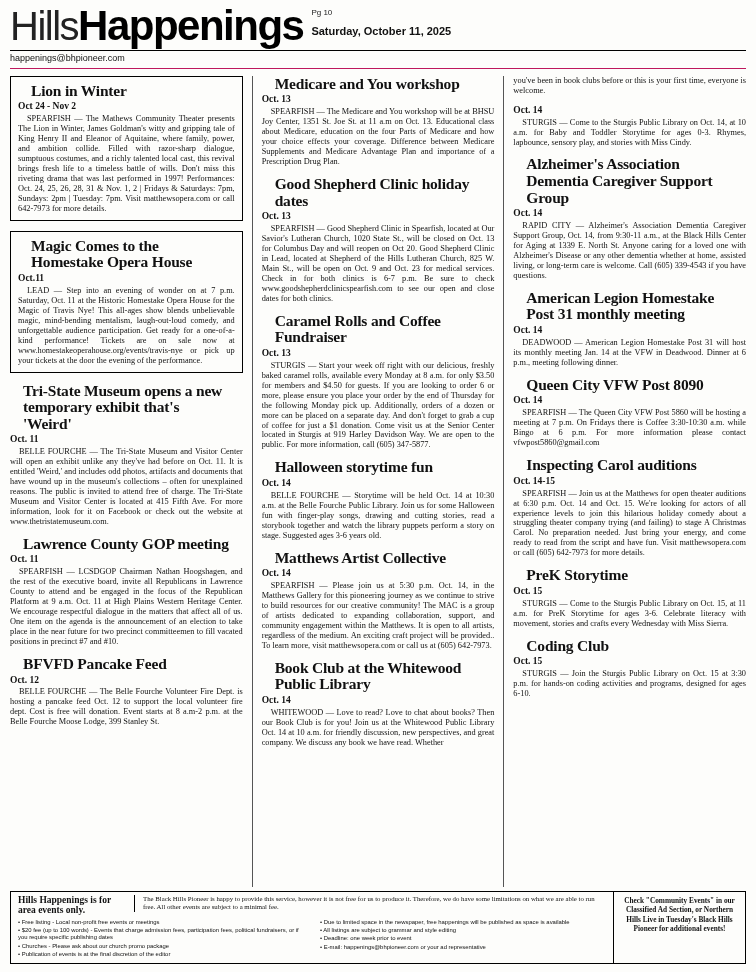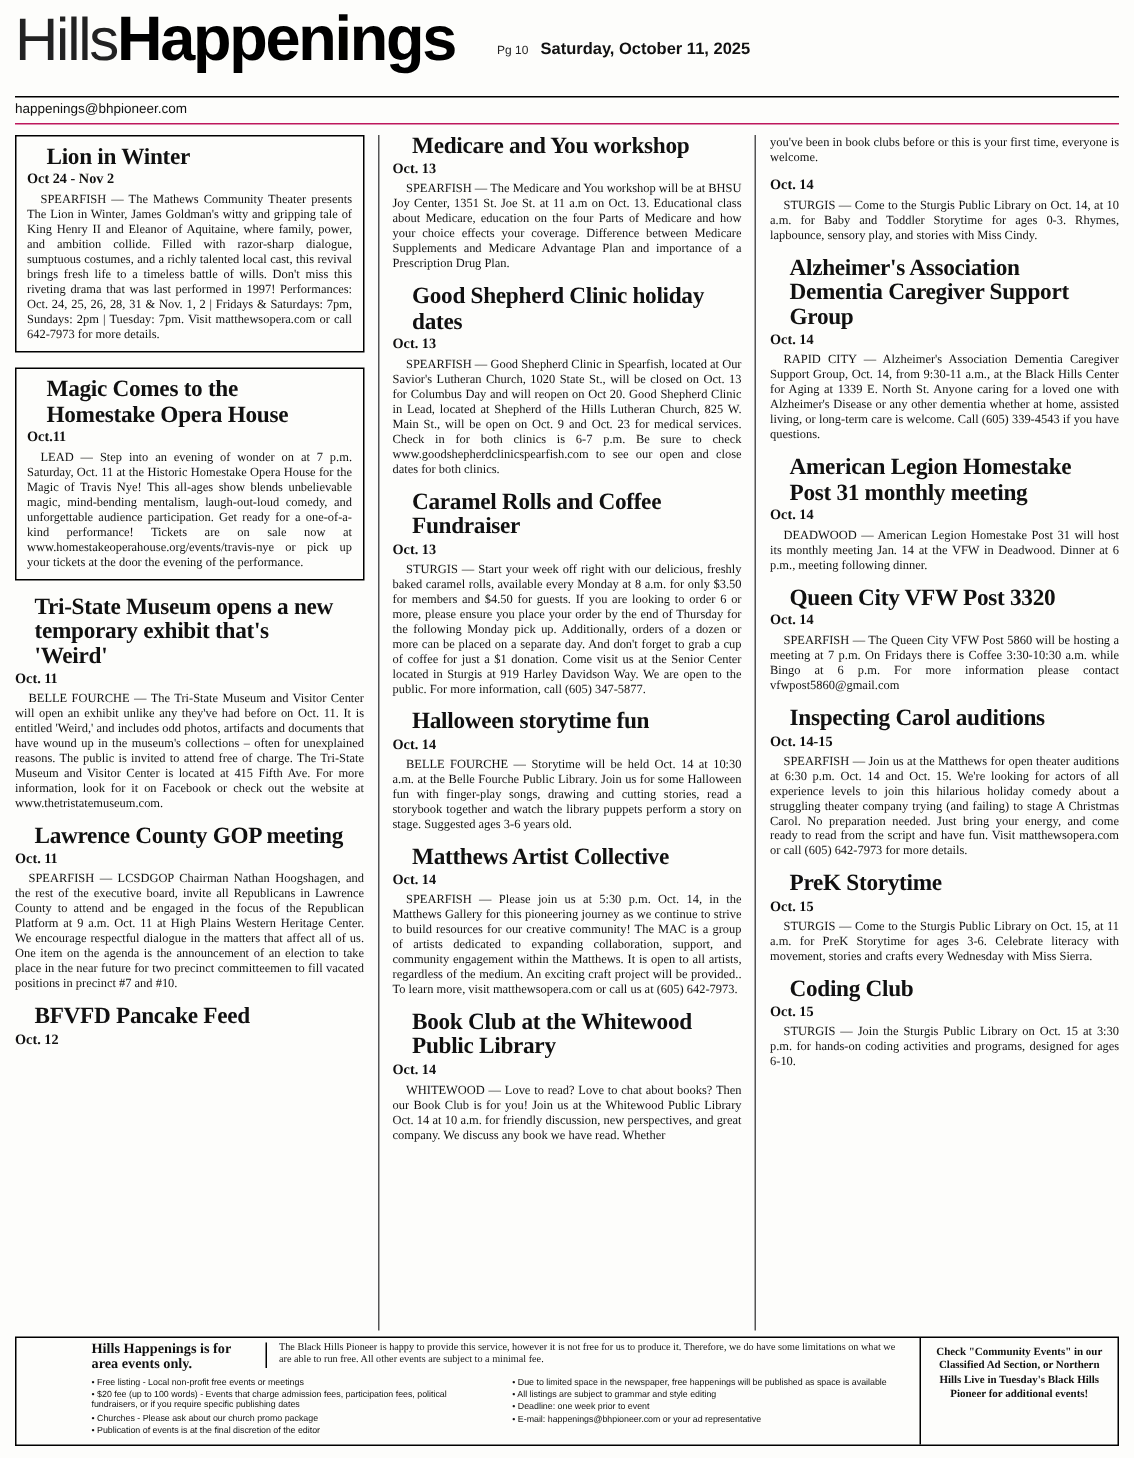--- a/index.html
+++ b/index.html
@@ -3,44 +3,44 @@
 <meta charset="utf-8">
 <style>
   * { box-sizing: border-box; }
   html,body { margin:0; padding:0; background:#e8e8e6; }
   .page {
     width:756px; height:972px; margin:0 auto; background:#fdfdfb; color:#111;
     padding:6px 10px 8px; overflow:hidden; display:flex; flex-direction:column;
     font-family:"Liberation Serif", serif;
   }
   
-  .mast-row { display:flex; align-items:flex-end; border-bottom:1.5px solid #000; padding-bottom:18px; }
+  .mast-row { display:flex; align-items:center; border-bottom:1.5px solid #000; padding-bottom:4px; }
   .brand { margin:0; line-height:0.95; letter-spacing:-1.5px; font-family:"Liberation Sans", sans-serif; }
   .brand .light { font-weight:400; font-size:40px; color:#222; }
   .brand .heavy { font-weight:800; font-size:42px; color:#000; }
-  .mast-meta { display:flex; align-items:baseline; gap:8px; margin-left:28px; padding-bottom:7px; font-family:"Liberation Sans", sans-serif; }
+  .mast-meta { display:flex; align-items:baseline; gap:8px; margin-left:8px; padding-bottom:7px; font-family:"Liberation Sans", sans-serif;flex-direction:column; }
   .pg { font-size:8px; color:#222; }
   .issue { font-size:11px; font-weight:700; }
   .email-row { border-bottom:1px solid #be185d; padding:3px 0 4px; font:400 9px/1.1 "Liberation Sans", sans-serif; }
   
   .content { flex:1; display:flex; padding-top:7px; min-height:0; }
   .col { flex:1 1 0; padding:0 9px; overflow:hidden; }
   .col:first-child { padding-left:0; }
   .col:last-child { padding-right:0; }
   .col:not(:last-child) { border-right:1px solid #555; }
   .article { margin:0 0 9px; }
   .article h2 { margin:0 13px 2px; font:700 15.5px/1.07 "Liberation Serif", serif; letter-spacing:-0.2px; }
   .article .date { margin:0 0 2px; font:700 9.5px/1.15 "Liberation Serif", serif; }
   .article p { margin:0; font:400 8.3px/1.2 "Liberation Serif", serif; text-align:justify; text-indent:9px; }
   .article.boxed { border:1.5px solid #000; padding:6px 7px; margin-bottom:10px; }
   .continuation { margin:0 0 9px; }
   .continuation p { margin:0; font:400 8.3px/1.2 "Liberation Serif", serif; text-align:justify; text-indent:0; }
   
   .foot { border:1.5px solid #000; margin-top:4px; display:flex; flex:0 0 auto; }
-  .foot-left { flex:1; padding:3px 7px 4px; display:flex; flex-direction:column;margin-left:43px; }
+  .foot-left { flex:1; padding:3px 7px 4px; display:flex; flex-direction:column; }
   .foot-top { display:flex; align-items:flex-start; }
   .foot-title { width:116px; font:700 9.5px/1.12 "Liberation Serif", serif; padding-right:7px; }
   .foot-intro { flex:1; border-left:1px solid #000; padding-left:8px; font:400 6.8px/1.25 "Liberation Serif", serif; }
   .foot-bullets { display:flex; gap:16px; margin-top:3px; font:400 5.9px/1.22 "Liberation Sans", sans-serif; }
   .foot-bullets ul { margin:0; padding:0; list-style:none; flex:1; }
   .foot-bullets li { margin:0 0 1px; }
   .foot-note { width:132px; border-left:1.5px solid #000; padding:4px 6px; font:700 7.3px/1.3 "Liberation Serif", serif; text-align:center; }
 </style>
 </head>
 <body>
@@ -77,20 +77,21 @@
         <p>BELLE FOURCHE — The Tri-State Museum and Visitor Center will open an exhibit unlike any they've had before on Oct. 11. It is entitled 'Weird,' and includes odd photos, artifacts and documents that have wound up in the museum's collections – often for unexplained reasons. The public is invited to attend free of charge. The Tri-State Museum and Visitor Center is located at 415 Fifth Ave. For more information, look for it on Facebook or check out the website at www.thetristatemuseum.com.</p>
       </article>
       <article class="article">
         <h2>Lawrence County GOP meeting</h2>
         <div class="date">Oct. 11</div>
         <p>SPEARFISH — LCSDGOP Chairman Nathan Hoogshagen, and the rest of the executive board, invite all Republicans in Lawrence County to attend and be engaged in the focus of the Republican Platform at 9 a.m. Oct. 11 at High Plains Western Heritage Center. We encourage respectful dialogue in the matters that affect all of us. One item on the agenda is the announcement of an election to take place in the near future for two precinct committeemen to fill vacated positions in precinct #7 and #10.</p>
       </article>
       <article class="article">
         <h2>BFVFD Pancake Feed</h2>
         <div class="date">Oct. 12</div>
+        <p>BELLE FOURCHE — The Belle Fourche Volunteer Fire Dept. is hosting a pancake feed Oct. 12 to support the local volunteer fire dept. Cost is free will donation. Event starts at 8 a.m-2 p.m. at the Belle Fourche Moose Lodge, 399 Stanley St.</p>
       </article>
     </section>
 
     <section class="col">
       <article class="article">
         <h2>Medicare and You workshop</h2>
         <div class="date">Oct. 13</div>
         <p>SPEARFISH — The Medicare and You workshop will be at BHSU Joy Center, 1351 St. Joe St. at 11 a.m on Oct. 13. Educational class about Medicare, education on the four Parts of Medicare and how your choice effects your coverage. Difference between Medicare Supplements and Medicare Advantage Plan and importance of a Prescription Drug Plan.</p>
       </article>
       <article class="article">
@@ -132,21 +133,21 @@
         <h2>Alzheimer's Association Dementia Caregiver Support Group</h2>
         <div class="date">Oct. 14</div>
         <p>RAPID CITY — Alzheimer's Association Dementia Caregiver Support Group, Oct. 14, from 9:30-11 a.m., at the Black Hills Center for Aging at 1339 E. North St. Anyone caring for a loved one with Alzheimer's Disease or any other dementia whether at home, assisted living, or long-term care is welcome. Call (605) 339-4543 if you have questions.</p>
       </article>
       <article class="article">
         <h2>American Legion Homestake Post 31 monthly meeting</h2>
         <div class="date">Oct. 14</div>
         <p>DEADWOOD — American Legion Homestake Post 31 will host its monthly meeting Jan. 14 at the VFW in Deadwood. Dinner at 6 p.m., meeting following dinner.</p>
       </article>
       <article class="article">
-        <h2>Queen City VFW Post 3320</h2>
+        <h2>Queen City VFW Post 8090</h2>
         <div class="date">Oct. 14</div>
         <p>SPEARFISH — The Queen City VFW Post 5860 will be hosting a meeting at 7 p.m. On Fridays there is Coffee 3:30-10:30 a.m. while Bingo at 6 p.m. For more information please contact vfwpost5860@gmail.com</p>
       </article>
       <article class="article">
         <h2>Inspecting Carol auditions</h2>
         <div class="date">Oct. 14-15</div>
         <p>SPEARFISH — Join us at the Matthews for open theater auditions at 6:30 p.m. Oct. 14 and Oct. 15. We're looking for actors of all experience levels to join this hilarious holiday comedy about a struggling theater company trying (and failing) to stage A Christmas Carol. No preparation needed. Just bring your energy, and come ready to read from the script and have fun. Visit matthewsopera.com or call (605) 642-7973 for more details.</p>
       </article>
       <article class="article">
         <h2>PreK Storytime</h2>

